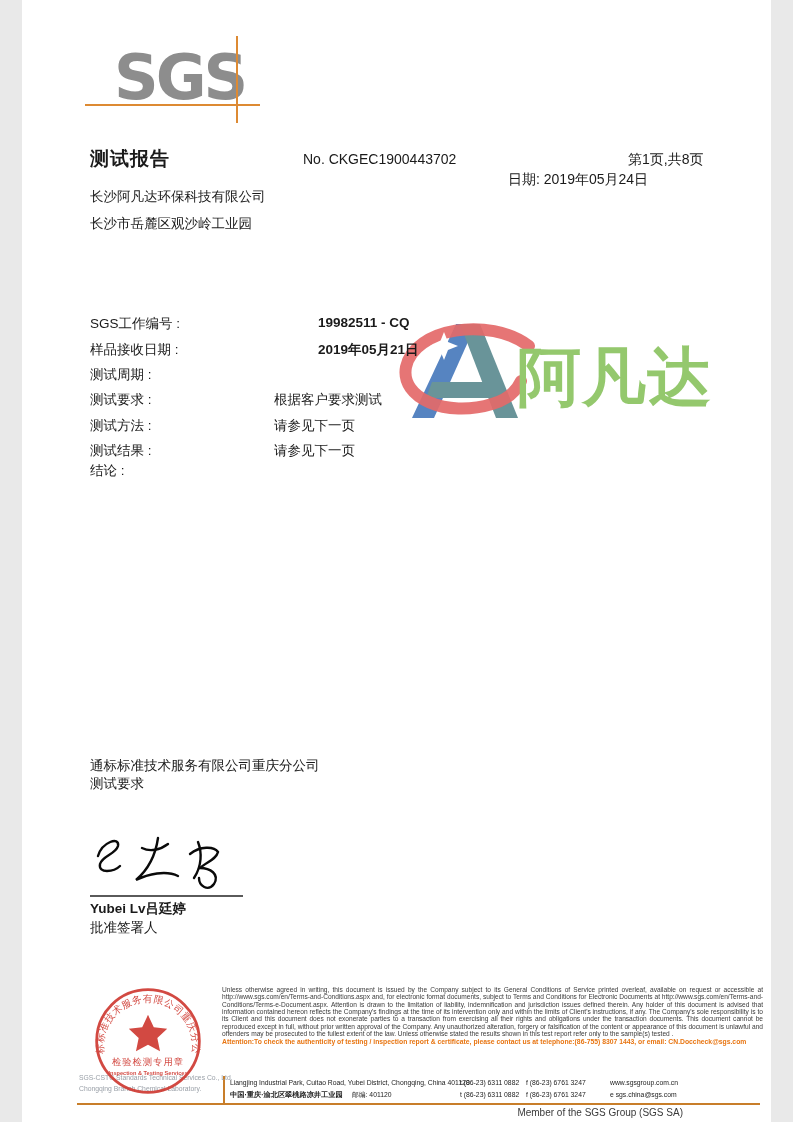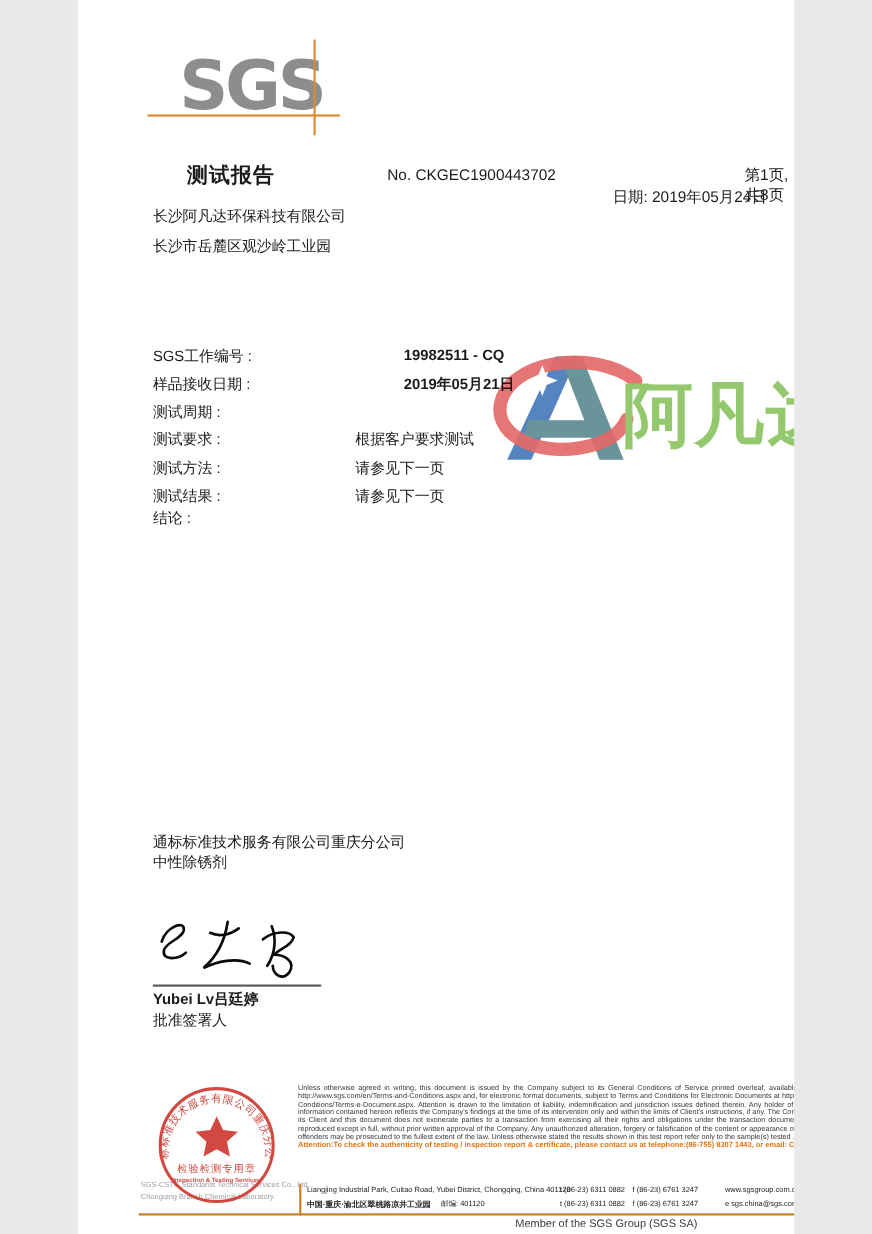--- a/index.html
+++ b/index.html
@@ -1,27 +1,27 @@
 <!DOCTYPE html>
 <html><head>
 <meta charset="utf-8">
 <style>
   html,body{margin:0;padding:0;background:#e9e9e9;}
-  .page{position:relative;width:651px;height:1122px;background:#ffffff;margin:0 auto;
+  .page{position:relative;width:749px;height:1122px;background:#ffffff;margin:0 auto;
         font-family:"Liberation Sans", sans-serif;color:#1a1a1a;overflow:hidden;}
   .abs{position:absolute;}
 
   
   .sgs-word{left:92px;top:47px;font-size:62px;font-weight:bold;color:#8d8d8d;
             letter-spacing:-3px;line-height:1;font-family:"DejaVu Sans", sans-serif;}
   .logo-hline{left:63px;top:104px;width:175px;height:2px;background:#dd8a33;}
   .logo-vline{left:214px;top:36px;width:2px;height:87px;background:#dd8a33;}
 
   
-  .doc-title{left:68px;top:146px;font-size:19px;font-weight:bold;letter-spacing:1px;margin-left:31px;}
+  .doc-title{left:68px;top:146px;font-size:19px;font-weight:bold;letter-spacing:1px;}
   .report-no{left:281px;top:151px;font-size:14px;}
   .report-date{left:486px;top:151px;font-size:14px;margin-top:20px;}
   .page-no{left:606px;top:151px;font-size:14px;}
 
   .client-name{left:68px;top:188px;font-size:13.5px;}
   .client-addr{left:68px;top:215px;font-size:13.5px;}
 
   .intro{left:68px;top:288px;font-size:13.5px;}
 
   .info-label{left:68px;font-size:13.5px;}
@@ -97,21 +97,21 @@
 
   <div class="abs info-label" style="top:417px">测试方法 :</div>
   <div class="abs info-value overtext" style="top:417px">请参见下一页</div>
 
   <div class="abs info-label" style="top:442px">测试结果 :</div>
   <div class="abs info-value overtext" style="top:442px">请参见下一页</div>
 
   <div class="abs info-label" style="top:462px">结论 :</div>
 
   <div class="abs sig-company">通标标准技术服务有限公司重庆分公司</div>
-  <div class="abs sig-auth">中性除锈剂</div>
+  <div class="abs sig-auth">测试要求</div>
 
   <svg class="abs sig-img" width="180" height="78" viewBox="0 0 180 78">
     <g fill="none" stroke="#0a0a0a" stroke-width="2.4" stroke-linecap="round">
       <path d="M12,38 C16,24 34,18 32,28 C30,36 16,38 14,46 C12,56 28,54 34,48"></path>
       <path d="M56,30 C64,34 74,32 82,26"></path>
       <path d="M72,20 C70,34 64,50 50,62 C62,56 80,52 92,58"></path>
       <path d="M112,24 C116,34 116,48 108,60"></path>
       <path d="M104,36 C114,28 128,28 132,34 C130,42 120,44 114,50 C124,50 134,56 128,66 C122,74 113,68 113,60"></path>
     </g>
   </svg>

